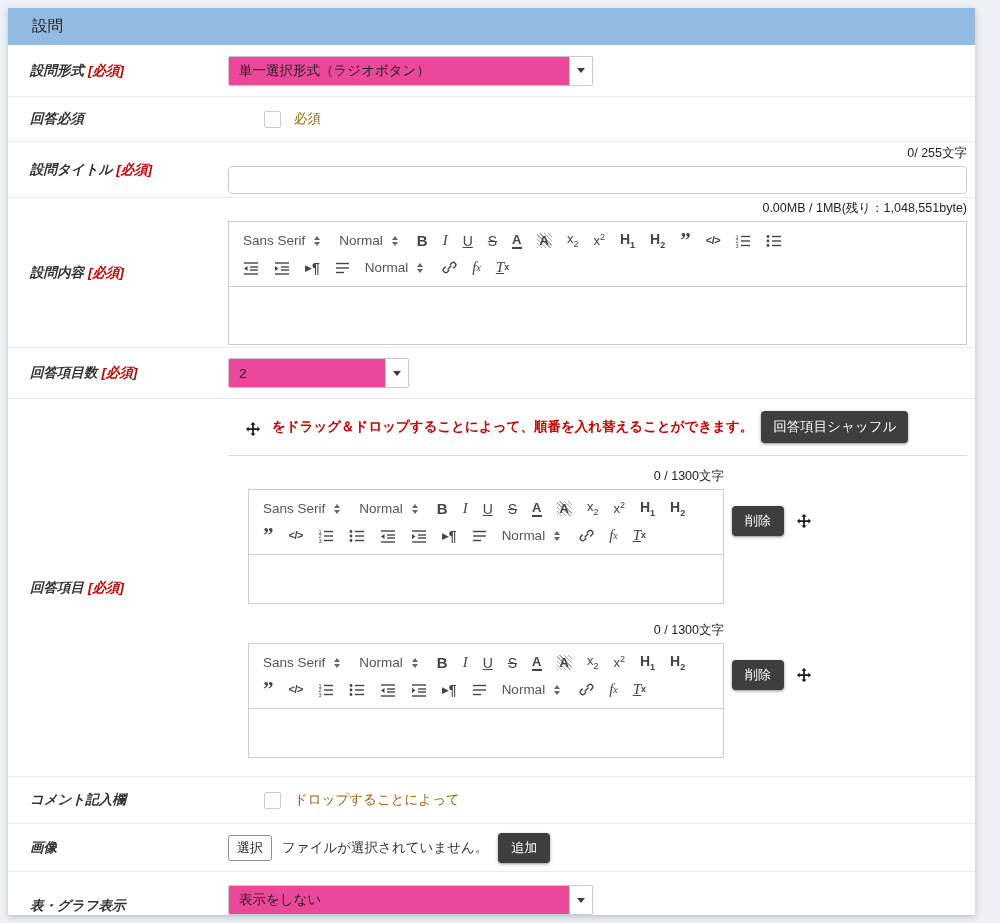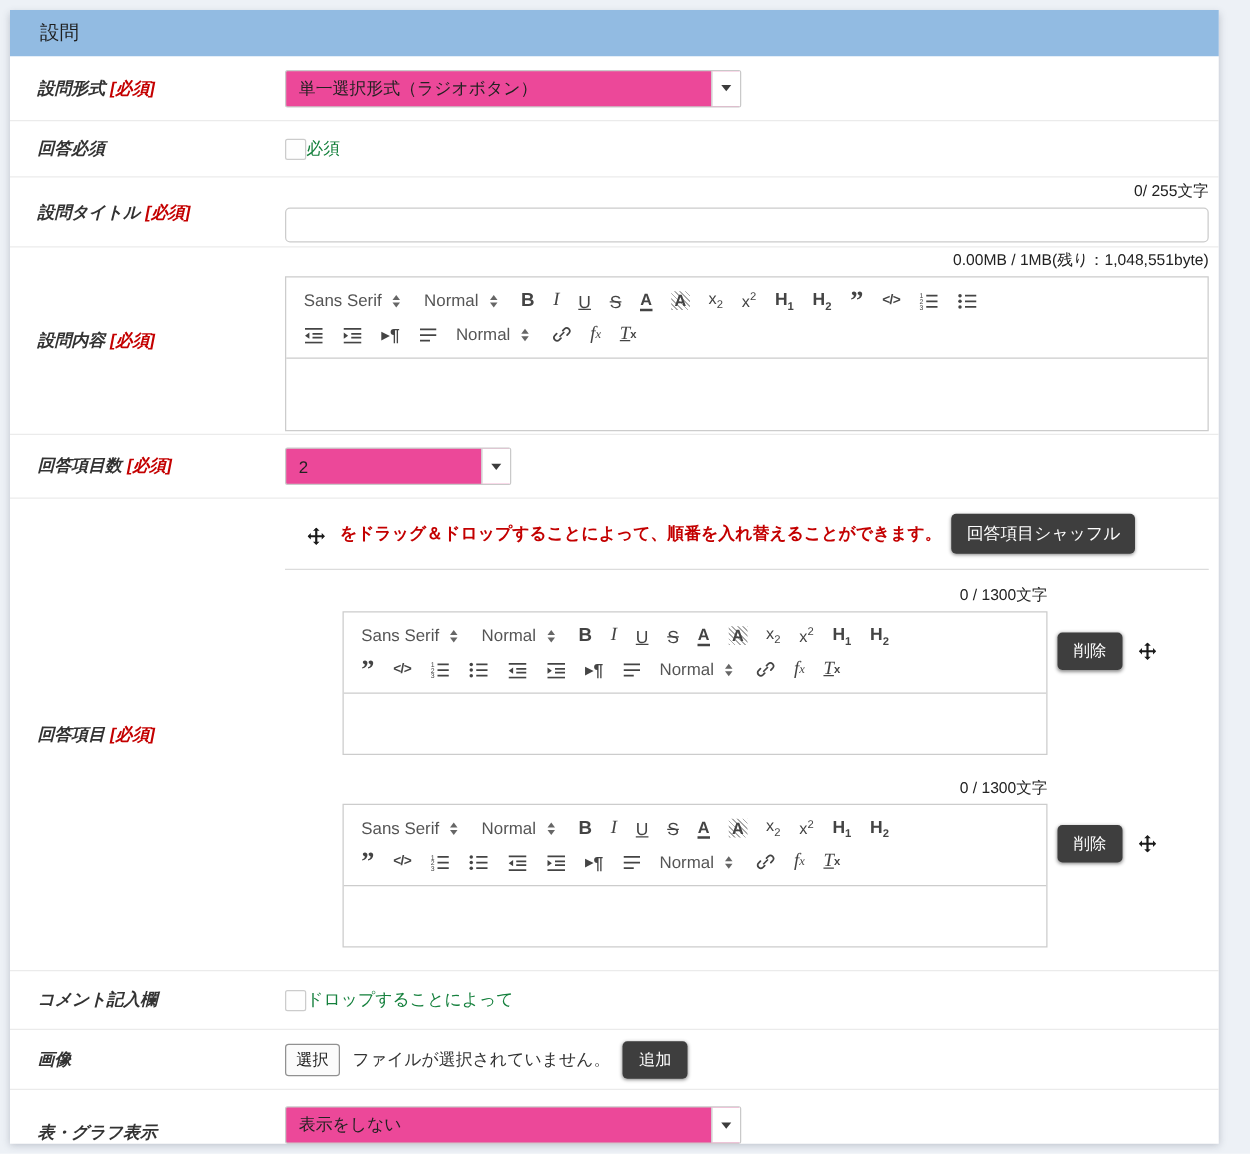--- a/index.html
+++ b/index.html
@@ -45,21 +45,21 @@
   .sel-btn { width:23px; border-left:1px solid #c9c9c9; display:flex; align-items:center; justify-content:center; background:#fff; cursor:pointer; }
   .tri-dn { width:0; height:0; border-left:4px solid transparent; border-right:4px solid transparent; border-top:5px solid #3c3c3c; }
   .sel-format { width:365px; }
   .sel-count { width:181px; }
   .sel-display { width:365px; }
 
   .input-text { width:100%; height:28px; border:1px solid #ccc; border-radius:4px; background:#fff; font-size:13.5px; padding:0 8px; font-family:inherit; }
   .counter { font-size:12.5px; color:#222; text-align:right; margin-bottom:4px; }
 
   .checkbox { width:17px; height:17px; border:1px solid #ccc; border-radius:2px; background:#fefefe; display:inline-block; flex-shrink:0; cursor:pointer; }
-  .check-row { display:flex; align-items:center; font-size:13.5px; color:#15803d; }
+  .check-row { display:flex; align-items:center; gap:13px; font-size:13.5px; color:#a16207;margin-left:36px; }
 
   
   .editor { border:1px solid #ccc; background:#fff; width:100%; }
   .ql-toolbar { border-bottom:1px solid #ccc; padding:5px 14px; }
   .ql-row { display:flex; align-items:center; gap:15px; height:27px; }
   .ql-btn { color:#444; display:inline-flex; align-items:center; cursor:pointer; line-height:1; }
   .ql-btn sub { font-size:9px; } .ql-btn sup { font-size:9px; }
   .g-b { font-weight:700; font-size:15px; }
   .g-i { font-family:"Liberation Serif","DejaVu Serif",serif; font-style:italic; font-size:15px; }
   .g-u { text-decoration:underline; font-size:14px; }
@@ -87,21 +87,21 @@
     font-size:13px; padding:6px 13px; font-family:inherit; cursor:pointer;
     box-shadow:0 1px 3px rgba(0,0,0,0.45); white-space:nowrap;
   }
   .btn-shuffle { padding:7px 12px; font-size:13.5px; }
 
   
   .items-note-row { display:flex; align-items:center; gap:8px; padding:4px 0 12px 18px; border-bottom:1px solid #dcdcdc; }
   .items-note { color:#c30000; font-weight:700; font-size:13.5px; display:flex; align-items:flex-end; gap:12px; }
   .item-block { display:flex; align-items:flex-start; margin:12px 0 0 20px; }
   .item-block + .item-block { margin-top:18px; }
-  .item-main { width:564px;margin-left:26px; }
+  .item-main { width:476px; }
   .item-side { display:flex; align-items:center; gap:13px; margin-left:8px; margin-top:38px; }
   .move-handle { display:inline-flex; cursor:move; }
   .items-field { padding:8px 8px 18px 0; }
 
   
   .file-row { display:flex; align-items:center; gap:10px; font-size:13.5px; color:#333; }
   .file-btn { border:1px solid #919191; background:#fbfbfb; border-radius:3px; font-size:13px; padding:3px 8px; color:#222; font-family:inherit; cursor:pointer; }
 </style>
 </head>
 <body>

